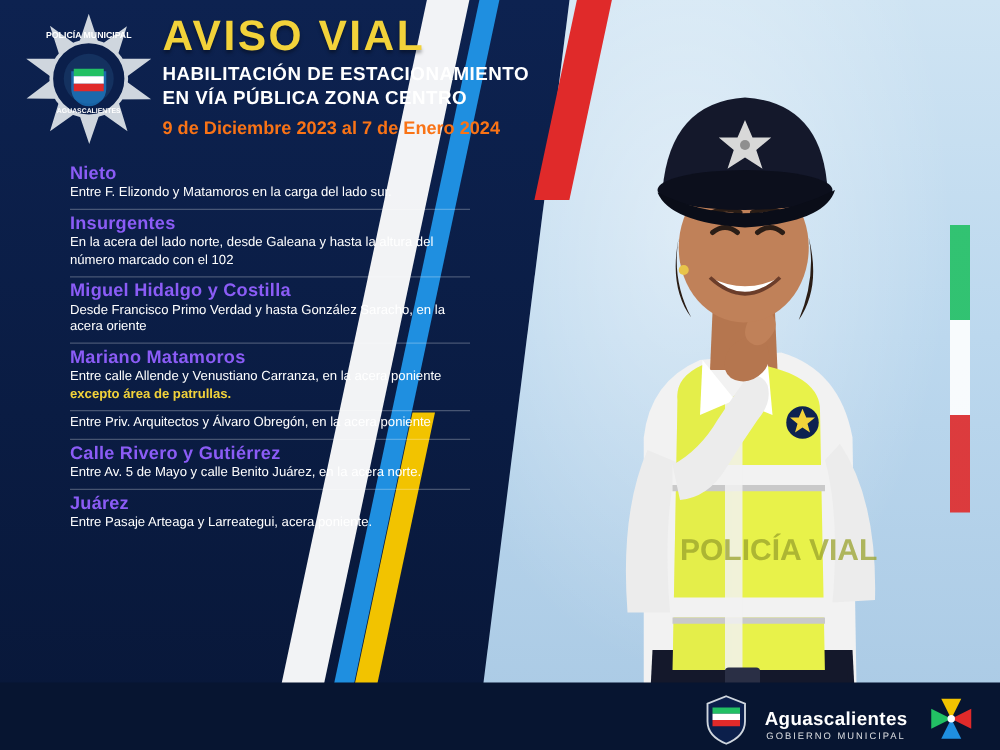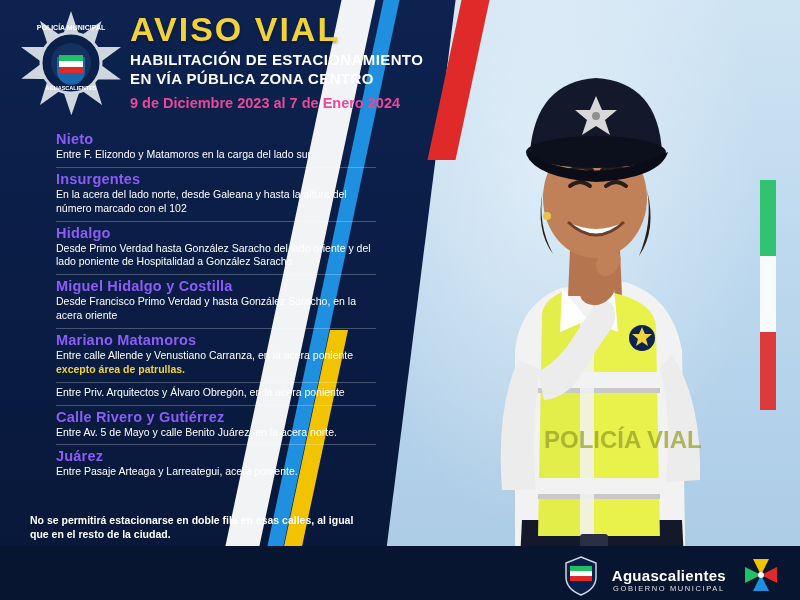--- a/index.html
+++ b/index.html
@@ -108,21 +108,21 @@
     font-weight: bold;
     line-height: 1.25;
     letter-spacing: .4px;
     margin: 0;
     color: #ffffff;
   }
   .dates {
     margin-top: 6px;
     font-size: 14.5px;
     font-weight: bold;
-    color: #ec4899;
+    color: #f97316;
   }
 
   
   .list {
     position: absolute;
     left: 56px;
     top: 128px;
     width: 320px;
   }
   .entry {
@@ -310,24 +310,20 @@
     <div class="entry">
       <p class="street">Nieto</p>
       <p class="detail"><span>Entre F. Elizondo y Matamoros en la carga del lado sur.</span><span class="hl"></span></p>
     </div>
 
     <div class="entry">
       <p class="street">Insurgentes</p>
       <p class="detail"><span>En la acera del lado norte, desde Galeana y hasta la altura del número marcado con el 102</span><span class="hl"></span></p>
     </div>
 
-    <div class="entry">
-      <p class="street">Hidalgo</p>
-      <p class="detail"><span>Desde Primo Verdad hasta González Saracho del lado oriente y del lado poniente de Hospitalidad a González Saracho.</span><span class="hl"></span></p>
-    </div>
 
     <div class="entry">
       <p class="street">Miguel Hidalgo y Costilla</p>
       <p class="detail"><span>Desde Francisco Primo Verdad y hasta González Saracho, en la acera oriente</span><span class="hl"></span></p>
     </div>
 
     <div class="entry">
       <p class="street">Mariano Matamoros</p>
       <p class="detail"><span>Entre calle Allende y Venustiano Carranza, en la acera poniente </span><span class="hl">excepto área de patrullas.</span></p>
     </div>
@@ -342,21 +338,20 @@
     </div>
 
     <div class="entry">
       <p class="street">Juárez</p>
       <p class="detail"><span>Entre Pasaje Arteaga y Larreategui, acera poniente.</span><span class="hl"></span></p>
     </div>
 
   </div>
 
   <div class="notes">
-    <p class="note">No se permitirá estacionarse en doble fila en esas calles, al igual que en el resto de la ciudad.</p>
     <p class="note">Respetar las áreas destinadas para personas con discapacidad, así como los lugares de carga y descarga, entradas a cocheras y paraderos de autobús.</p>
   </div>
 
   <div class="bottom-bar"></div>
 
   <div class="footer-logos">
     <svg class="shield-mini" viewBox="0 0 34 40">
       <path d="M17 1 L32 7 V21 Q32 33 17 39 Q2 33 2 21 V7 Z" fill="#0b1f4b" stroke="#cfd6de" stroke-width="1.5"></path>
       <path d="M6 10 h22 v5 h-22 z" fill="#22c064"></path>
       <path d="M6 15 h22 v5 h-22 z" fill="#ffffff"></path>

